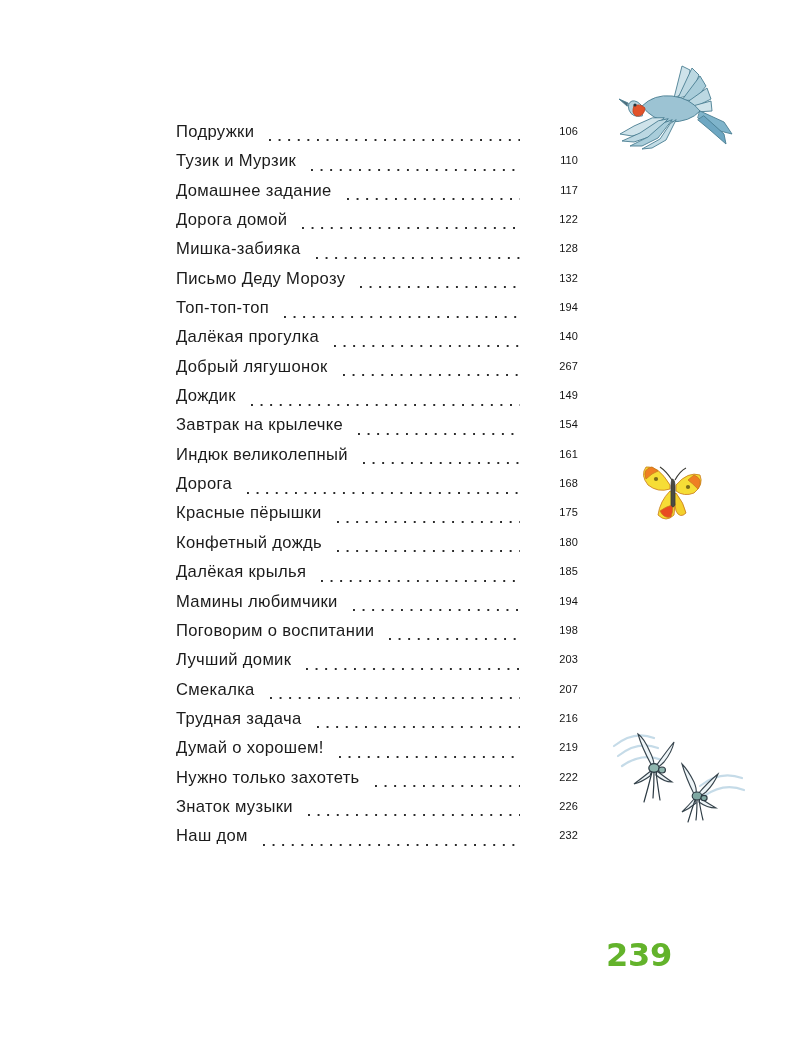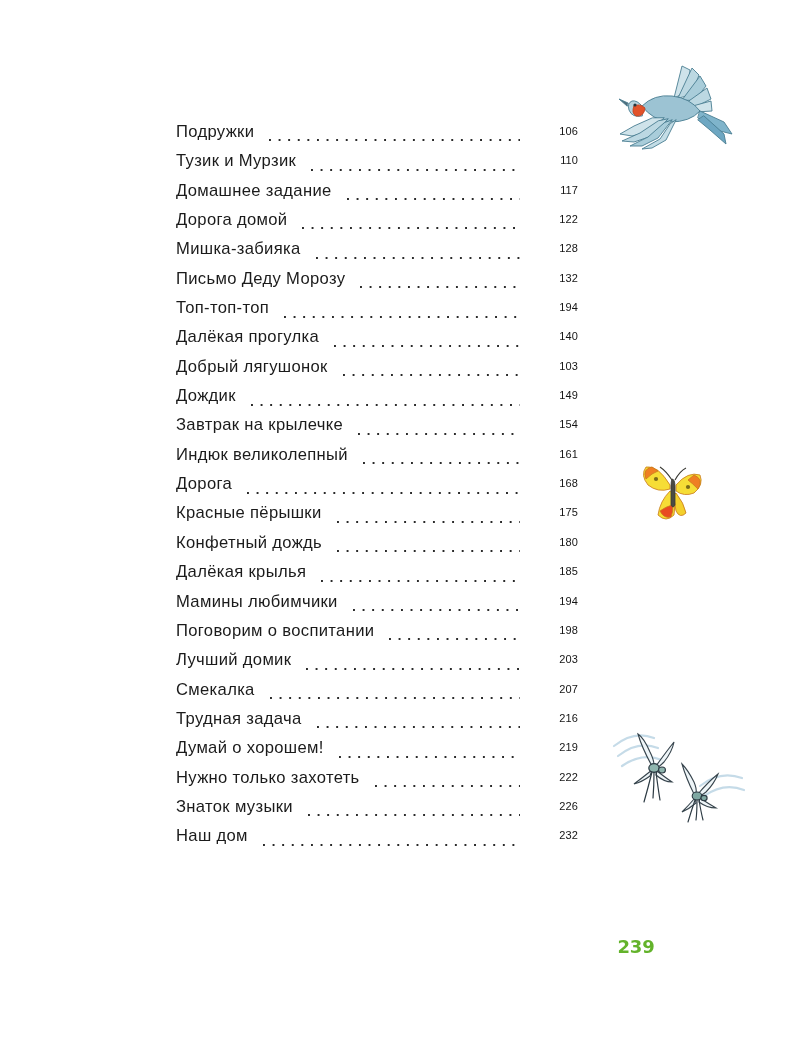--- a/index.html
+++ b/index.html
@@ -68,21 +68,21 @@
   }
 
   
   #folio {
     position: absolute;
     left: 606px;
     top: 936px;
     width: 60px;
     text-align: center;
     font-family: "DejaVu Sans", sans-serif;
-    font-size: 18px;
+    font-size: 32px;
     font-weight: 700;
     color: #63b32b;
     letter-spacing: -0.01em;
   }
 
   
   .art {
     position: absolute;
     pointer-events: none;
   }
@@ -132,21 +132,21 @@
         <span class="toc-page">194</span>
       </div>
       <div class="toc-row">
         <span class="toc-title">Далёкая прогулка</span>
         <span class="toc-dots"></span>
         <span class="toc-page">140</span>
       </div>
       <div class="toc-row">
         <span class="toc-title">Добрый лягушонок</span>
         <span class="toc-dots"></span>
-        <span class="toc-page">103</span>
+        <span class="toc-page">267</span>
       </div>
       <div class="toc-row">
         <span class="toc-title">Дождик</span>
         <span class="toc-dots"></span>
         <span class="toc-page">149</span>
       </div>
       <div class="toc-row">
         <span class="toc-title">Завтрак на крылечке</span>
         <span class="toc-dots"></span>
         <span class="toc-page">154</span>

